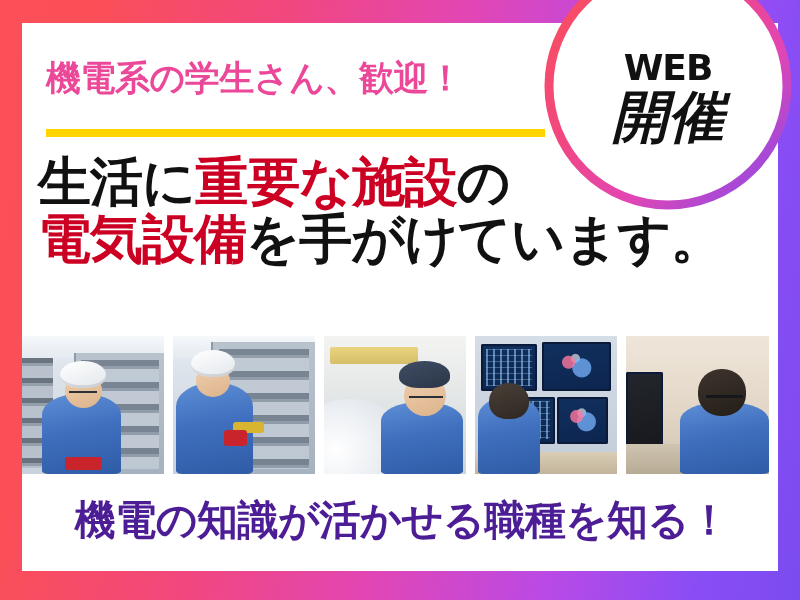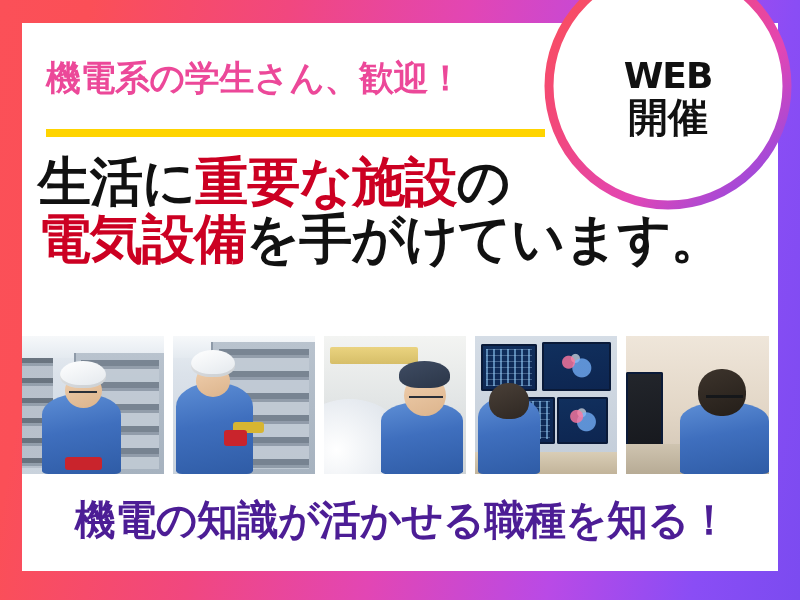--- a/index.html
+++ b/index.html
@@ -160,21 +160,21 @@
   }
   #badge svg{position:absolute;inset:0;}
   .badge-text{
     position:absolute;left:0;top:0;width:248px;height:248px;
     display:flex;flex-direction:column;align-items:center;
     justify-content:center;gap:2px;
     color:#111;font-weight:bold;
     font-family:"DejaVu Sans","Liberation Sans",sans-serif;
   }
   .badge-web{font-size:36px;letter-spacing:-1px;line-height:1;margin-top:24px;}
-  .badge-kai{font-size:40px;letter-spacing:0px;line-height:1.05;}
+  .badge-kai{font-size:56px;letter-spacing:0px;line-height:1.05;font-style:italic;}
 </style>
 </head>
 <body>
 
 <div id="banner">
 
   <div id="card">
 
     <div class="subhead">機電系の学生さん、歓迎！</div>
 

